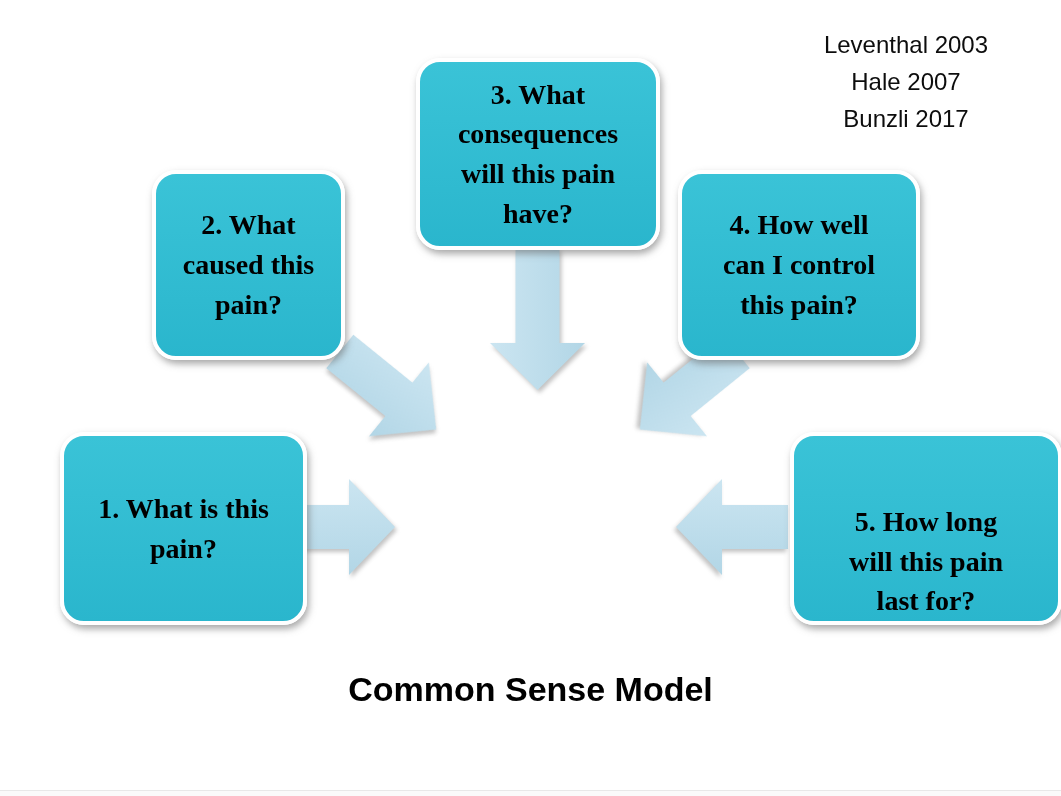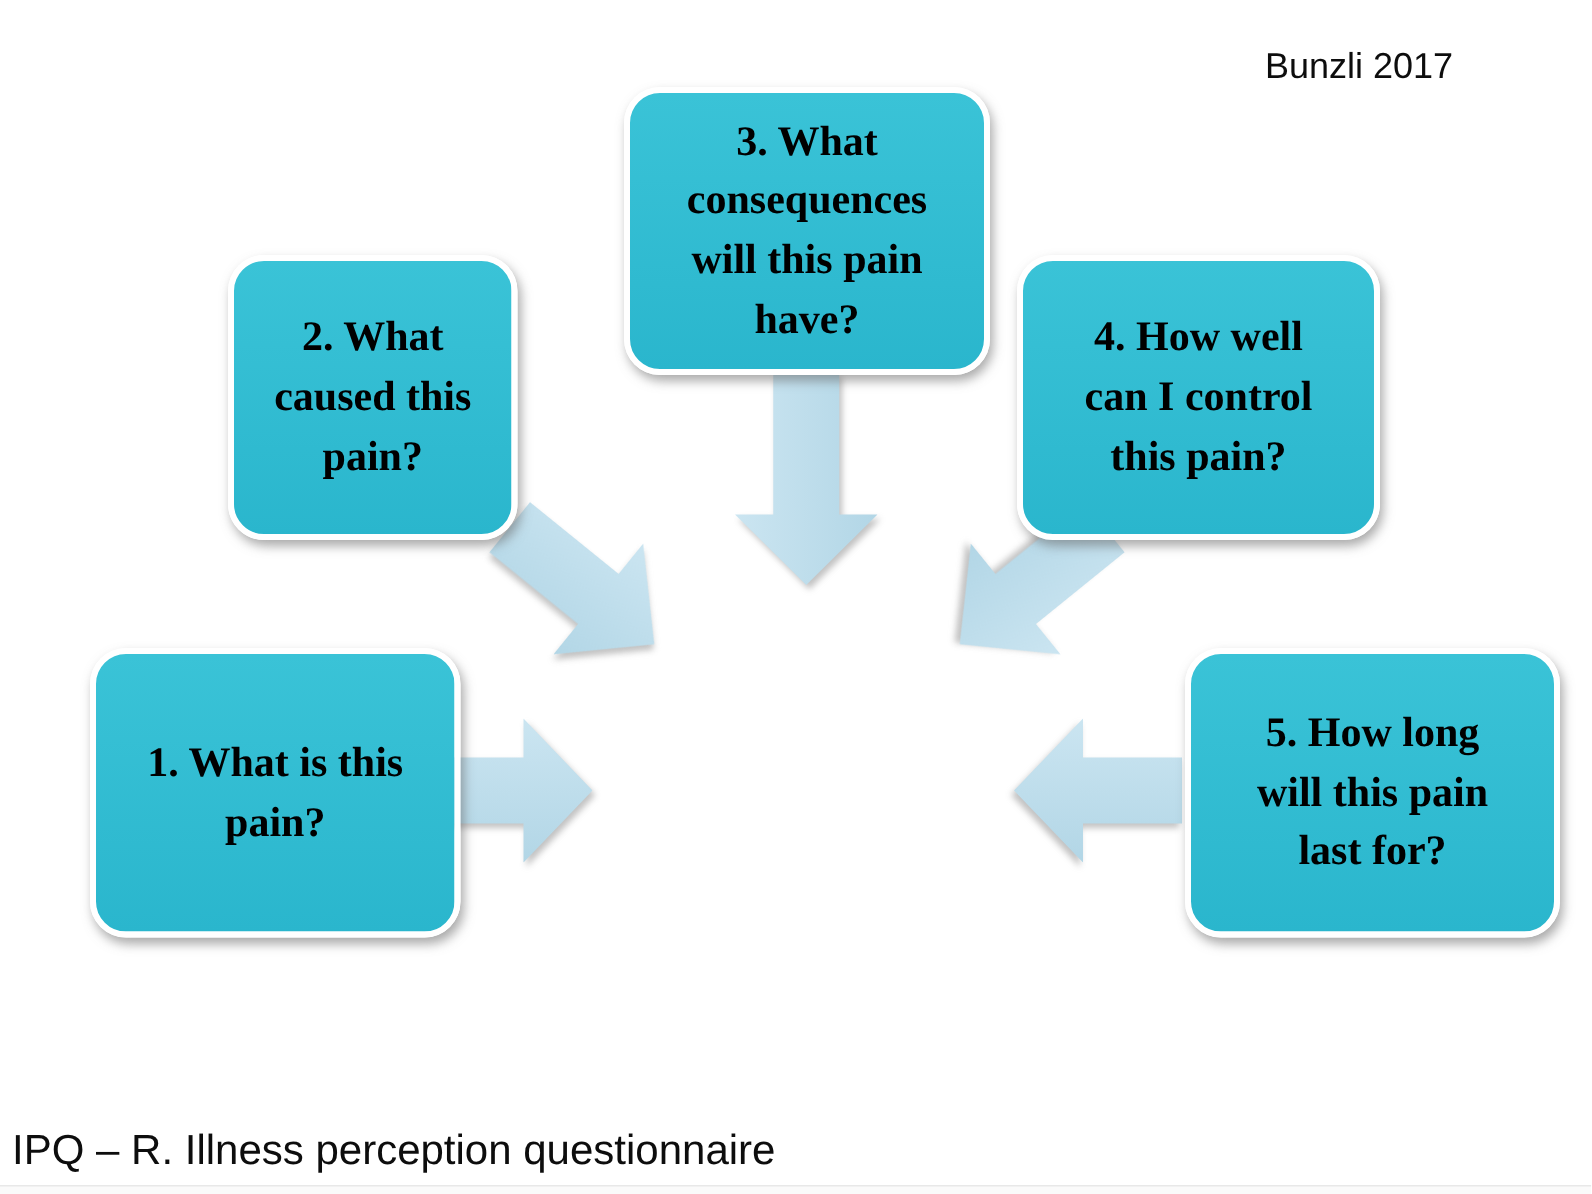--- a/index.html
+++ b/index.html
@@ -18,21 +18,21 @@
     box-shadow:2px 4px 7px rgba(100,100,100,0.55);
     display:flex; align-items:center; justify-content:center;
     text-align:center; font-weight:bold; font-size:28px; line-height:1.42;
     z-index:2;
   }
   .box-label { white-space:pre-line;font-family:Liberation Serif, serif; }
   .box1 { left:40px;  top:432px; width:247px; height:193px;margin-left:20px; }
   .box2 { left:152px; top:170px; width:193px; height:190px; }
   .box3 { left:416px; top:58px;  width:244px; height:192px; }
   .box4 { left:678px; top:170px; width:242px; height:190px;text-align:center; }
-  .box5 { left:790px; top:432px; width:250px; height:193px; }
+  .box5 { left:790px; top:432px; width:272px; height:193px;align-items:flex-end; }
   .circle {
     position:absolute; left:417px; top:399px; width:256px; height:256px;
     box-sizing:border-box; border:5px solid #ffffff; border-radius:50%;
     background:linear-gradient(180deg,#35c1d6 0%, #27b4cb 100%);
     box-shadow:2px 4px 8px rgba(100,100,100,0.5);
     display:flex; align-items:center; justify-content:center;
     text-align:center; font-weight:bold; font-size:23px; line-height:1.55;
     z-index:2;
   }
   .circle-label { white-space:pre-line; }
@@ -53,20 +53,22 @@
     position:absolute; left:0; top:790px; width:1061px; height:6px;
     background:#fafafa; border-top:1px solid #e8e8e8;
   }
 </style>
 </head>
 <body>
 
 <div id="stage">
 
   <div class="citations">
+    <div>Leventhal 2003</div>
+    <div>Hale 2007</div>
     <div>Bunzli 2017</div>
   </div>
 
   <svg class="arrow arrow-right" width="108" height="96" viewBox="0 0 108 96">
     <defs>
         <linearGradient id="g1" x1="0" y1="0" x2="0" y2="1">
       <stop offset="0" stop-color="#cbe5f1"></stop>
           <stop offset="1" stop-color="#b2d6e6"></stop>
     </linearGradient>
       </defs>
@@ -133,18 +135,18 @@
 can I control
 this pain?</div>
   </div>
   <div class="box box5">
     <div class="box-label">5. How long
 will this pain
 last for?</div>
   </div>
 
 
+  <div class="title">Common Sense Model</div>
 
-  <div class="footnote">IPQ – R. Illness perception questionnaire</div>
 
   <div class="bottom-strip"></div>
 
 </div>
 
 </body></html>

